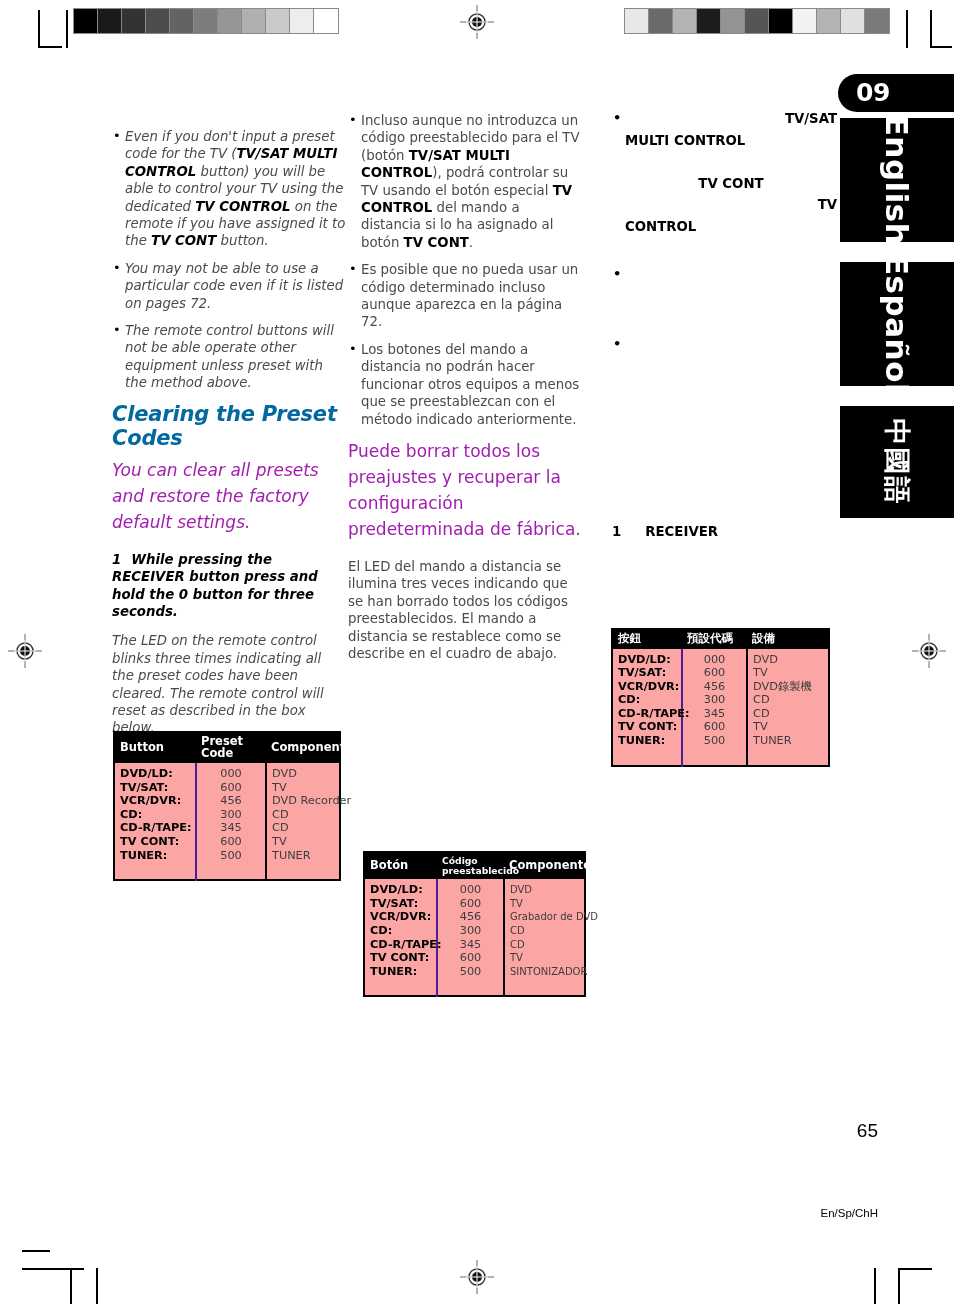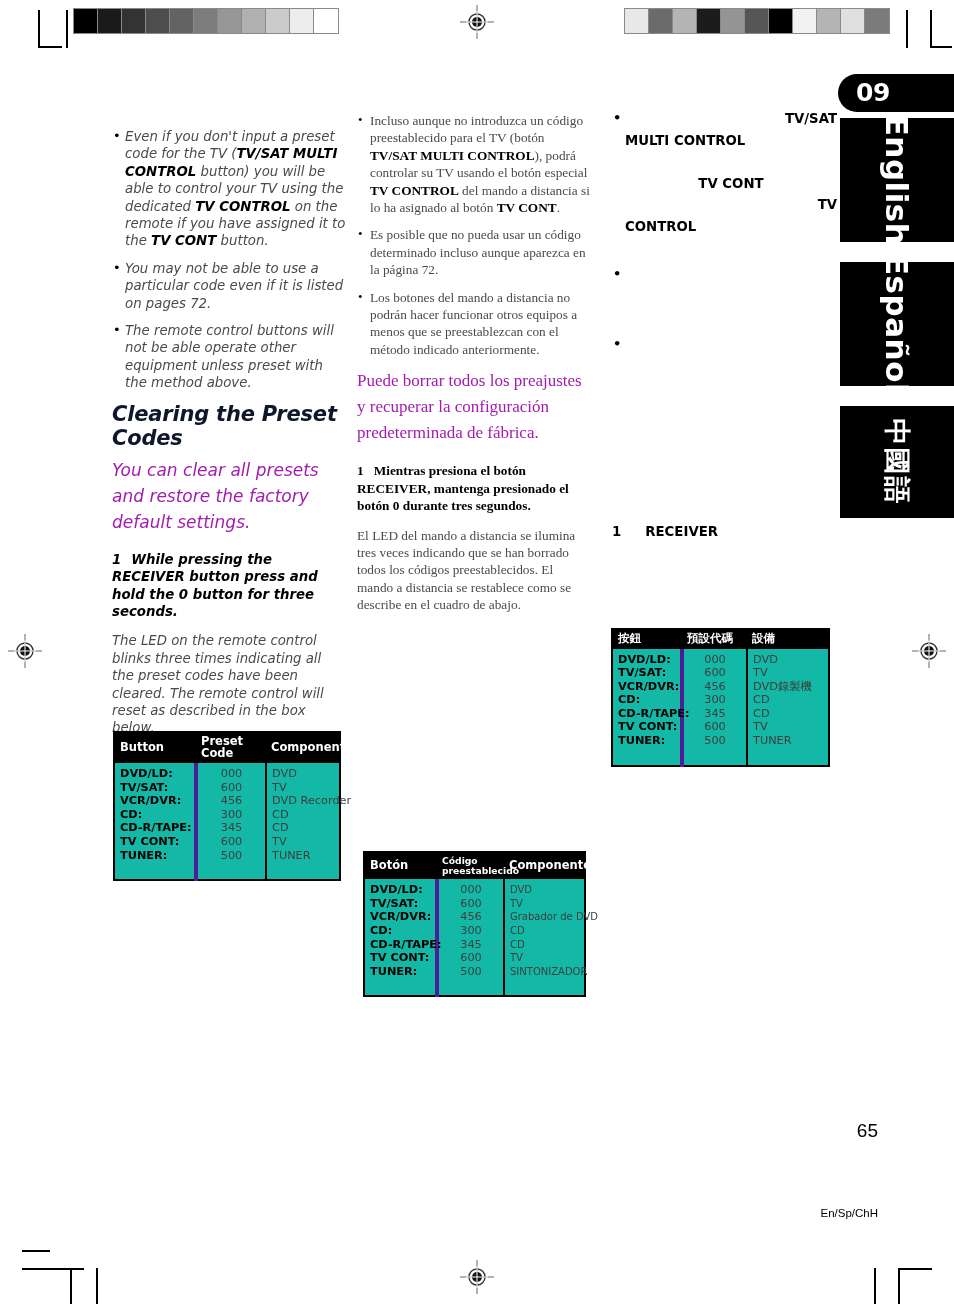--- a/index.html
+++ b/index.html
@@ -78,21 +78,21 @@
     letter-spacing: 0.5px;
   }
   .lang-tab.cjk .vert { font-size: 27px; letter-spacing: 2px; }
 
   
   .col {
     position: absolute;
     box-sizing: border-box;
   }
   #col-en { left: 112px; top: 128px; width: 234px; font-style: italic; }
-  #col-sp { left: 357px; top: 112px; width: 234px; font-family: Liberation Serif, serif; }
+  #col-sp { left: 348px; top: 112px; width: 234px; }
   #col-ch { left: 612px; top: 108px; width: 225px; }
 
   
   ul.bullets {
     list-style: none;
     margin: 0;
     padding: 0;
   }
   ul.bullets li {
     position: relative;
@@ -123,21 +123,21 @@
   .ch-line { display: block; white-space: pre; }
   .ch-right { text-align: right; }
   .ch-center { text-align: center; }
 
   
   h2.sec-title {
     font-size: 21px;
     line-height: 24px;
     font-weight: bold;
     margin: 0 0 7px 0;
-    color: #0f172a;
+    color: #0369a1;
     letter-spacing: -0.2px;
   }
   p.lead {
     font-size: 17px;
     line-height: 26px;
     color: #a21caf;
     margin: 0 0 16px 0;
   }
   p.step {
     font-size: 13.3px;
@@ -151,21 +151,21 @@
     font-size: 13.3px;
     line-height: 17.4px;
     color: #4a4a4a;
     margin: 12px 0 12px 0;
   }
 
   
   table.preset {
     border-collapse: collapse;
     border: 2px solid #000;
-    background: #14b8a6;
+    background: #fca5a5;
     table-layout: fixed;
   }
   table.preset thead th {
     background: #000;
     color: #fff;
     font-size: 11.5px;
     font-weight: bold;
     text-align: left;
     padding: 3px 5px 4px 5px;
     vertical-align: middle;
@@ -175,21 +175,21 @@
   table.preset tbody td {
     font-size: 11.3px;
     line-height: 13.6px;
     padding: 0px 5px;
     color: #3d3d3d;
     white-space: nowrap;
   }
   table.preset tbody td.btn {
     font-weight: bold;
     color: #000;
-    border-right: 4px solid #4c1d95;
+    border-right: 2px solid #4c1d95;
   }
   table.preset tbody td.code {
     text-align: center;
     border-right: 2px solid #000;
   }
   table.preset tbody tr:first-child td { padding-top: 4px; }
   table.preset tbody tr:last-child td { padding-bottom: 17px; }
 
   #table-en { position: absolute; left: 113px; top: 731px; width: 228px; }
   #table-en col.c1 { width: 82px; }
@@ -398,23 +398,20 @@
   </table>
 
   <div class="col" id="col-sp">
     <ul class="bullets" id="sp-bullets">
         <li><span>Incluso aunque no introduzca un código preestablecido para el TV (botón </span><b>TV/SAT MULTI CONTROL</b><span>), podrá controlar su TV usando el botón especial </span><b>TV CONTROL</b><span> del mando a distancia si lo ha asignado al botón </span><b>TV CONT</b><span>.</span></li>
         <li><span>Es posible que no pueda usar un código determinado incluso aunque aparezca en la página 72.</span></li>
         <li><span>Los botones del mando a distancia no podrán hacer funcionar otros equipos a menos que se preestablezcan con el método indicado anteriormente.</span></li>
       </ul>
 
     <p class="lead">Puede borrar todos los preajustes y recuperar la configuración predeterminada de fábrica.</p>
-    <p class="step">
-      <span class="num">1</span><span>Mientras presiona el botón RECEIVER, mantenga presionado el botón 0 durante tres segundos.</span>
-    </p>
     <p class="body">El LED del mando a distancia se ilumina tres veces indicando que se han borrado todos los códigos preestablecidos. El mando a distancia se restablece como se describe en el cuadro de abajo.</p>
   </div>
 
   <table class="preset" id="table-sp">
     <colgroup>
         <col class="c1">
         <col class="c2">
         <col>
       </colgroup>
     <thead>

